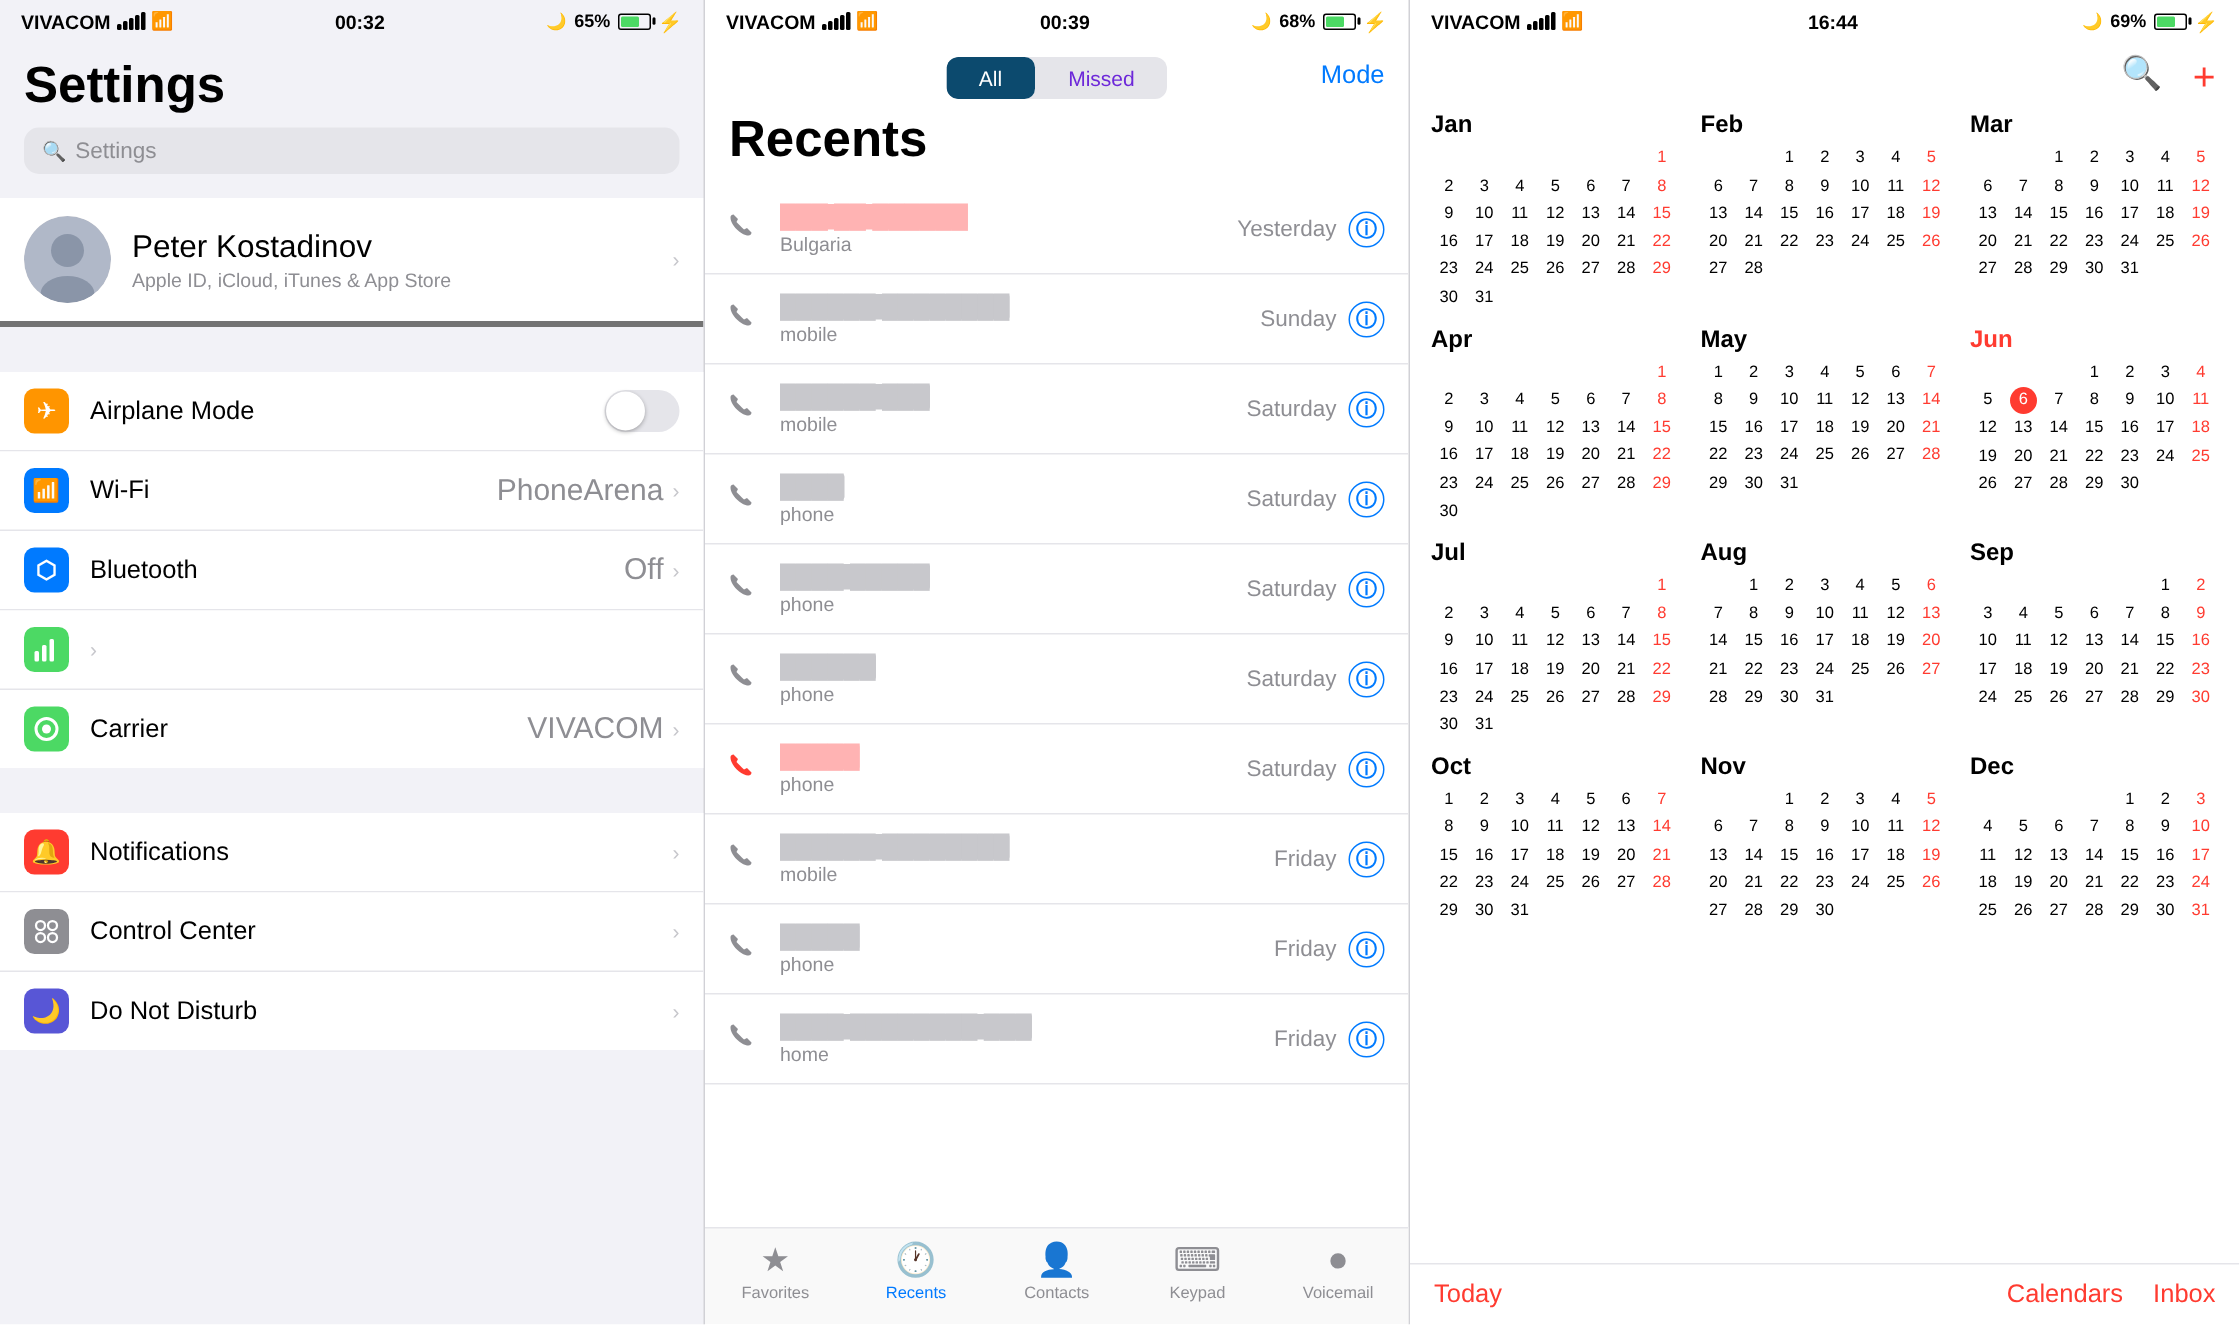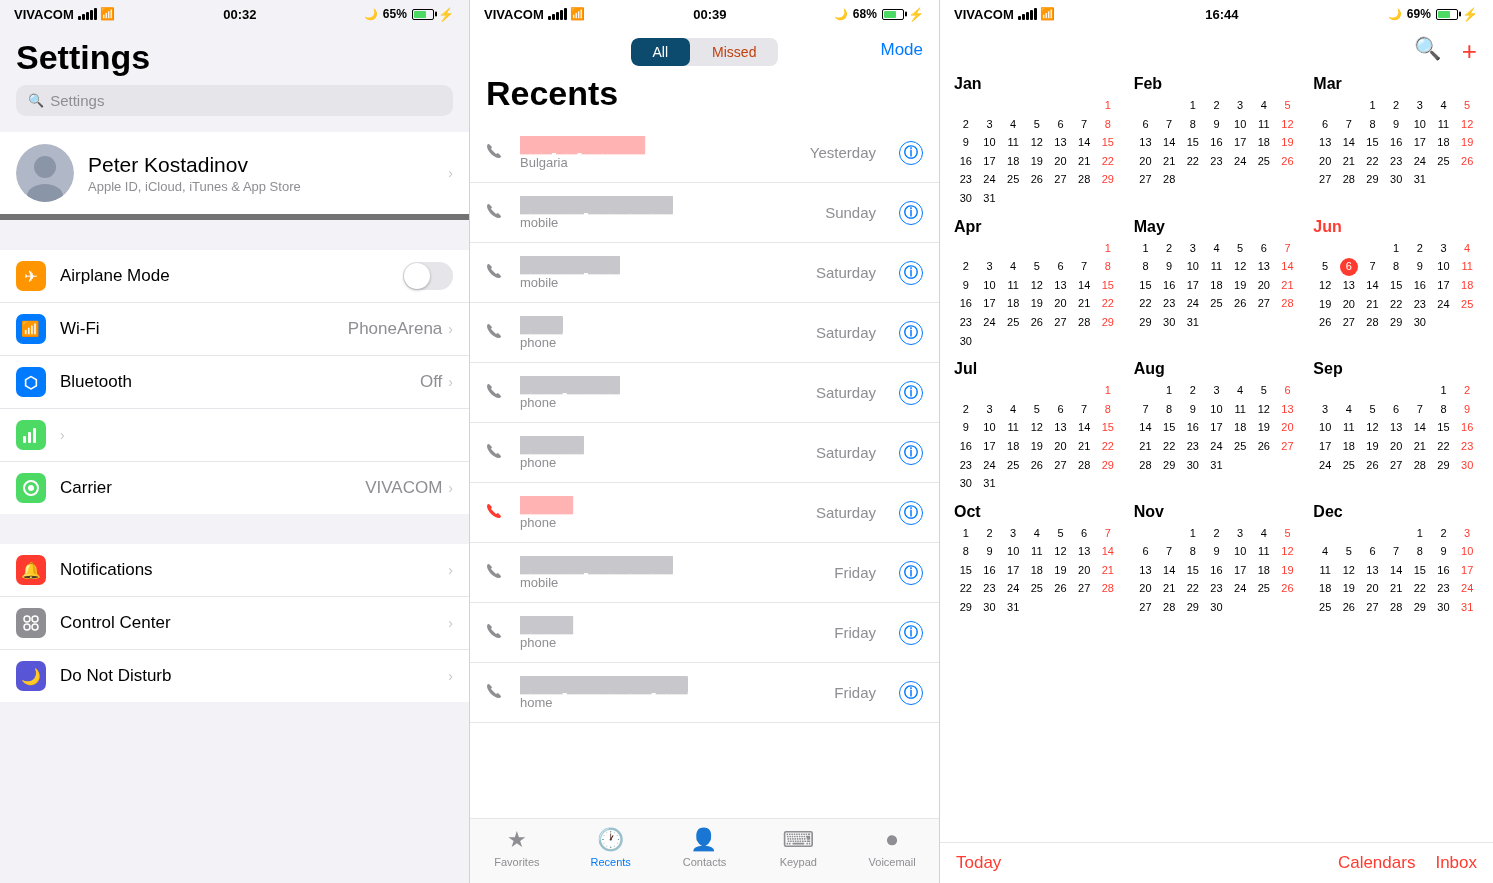--- a/index.html
+++ b/index.html
@@ -98,34 +98,34 @@
     .icon-notifications { background: #ff3b30; }
     .icon-control { background: #8e8e93; }
     .icon-dnd { background: #5856d6; }
 
     .settings-label {
       flex: 1;
       font-size: 17px;
       color: #000;
     }
     .settings-value {
-      font-size: 17px;
+      font-size: 20px;
       color: #8e8e93;
       margin-right: 6px;
       text-align: right;
     }
     .chevron-right { color: #c7c7cc; font-size: 14px; }
 
     
     .profile-item {
       display: flex;
       align-items: center;
       padding: 12px 16px;
       background: #fff;
-      border-bottom: 6px solid #737373;
+      border-bottom: 4px solid #737373;
       min-height: 70px;
     }
     .profile-avatar {
       width: 58px;
       height: 58px;
       border-radius: 50%;
       background: #d1d1d6;
       margin-right: 14px;
       flex-shrink: 0;
       overflow: hidden;
@@ -176,21 +176,21 @@
       display: flex;
       background: #e5e5ea;
       border-radius: 8px;
       overflow: hidden;
       margin: 0 auto;
     }
     .segment-btn {
       padding: 6px 22px;
       font-size: 14px;
       font-weight: 500;
-      color: #c2410c;
+      color: #6d28d9;
       border-radius: 7px;
       cursor: pointer;
     }
     .segment-btn.active {
       background: #0c4a6e;
       color: #fff;
     }
     .edit-btn {
       font-size: 17px;
       color: #007aff;
@@ -227,21 +227,21 @@
       color: #000;
       display: flex;
       align-items: center;
       gap: 4px;
     }
     .call-name.missed-name { color: #ff3b30; }
     .call-type { font-size: 13px; color: #8e8e93; margin-top: 2px; }
     .call-time-col {
       display: flex;
       align-items: center;
-      gap: 23px;
+      gap: 8px;
     }
     .call-time { font-size: 15px; color: #8e8e93; }
     .info-btn {
       width: 24px;
       height: 24px;
       border-radius: 50%;
       border: 1.5px solid #007aff;
       display: flex;
       align-items: center;
       justify-content: center;

